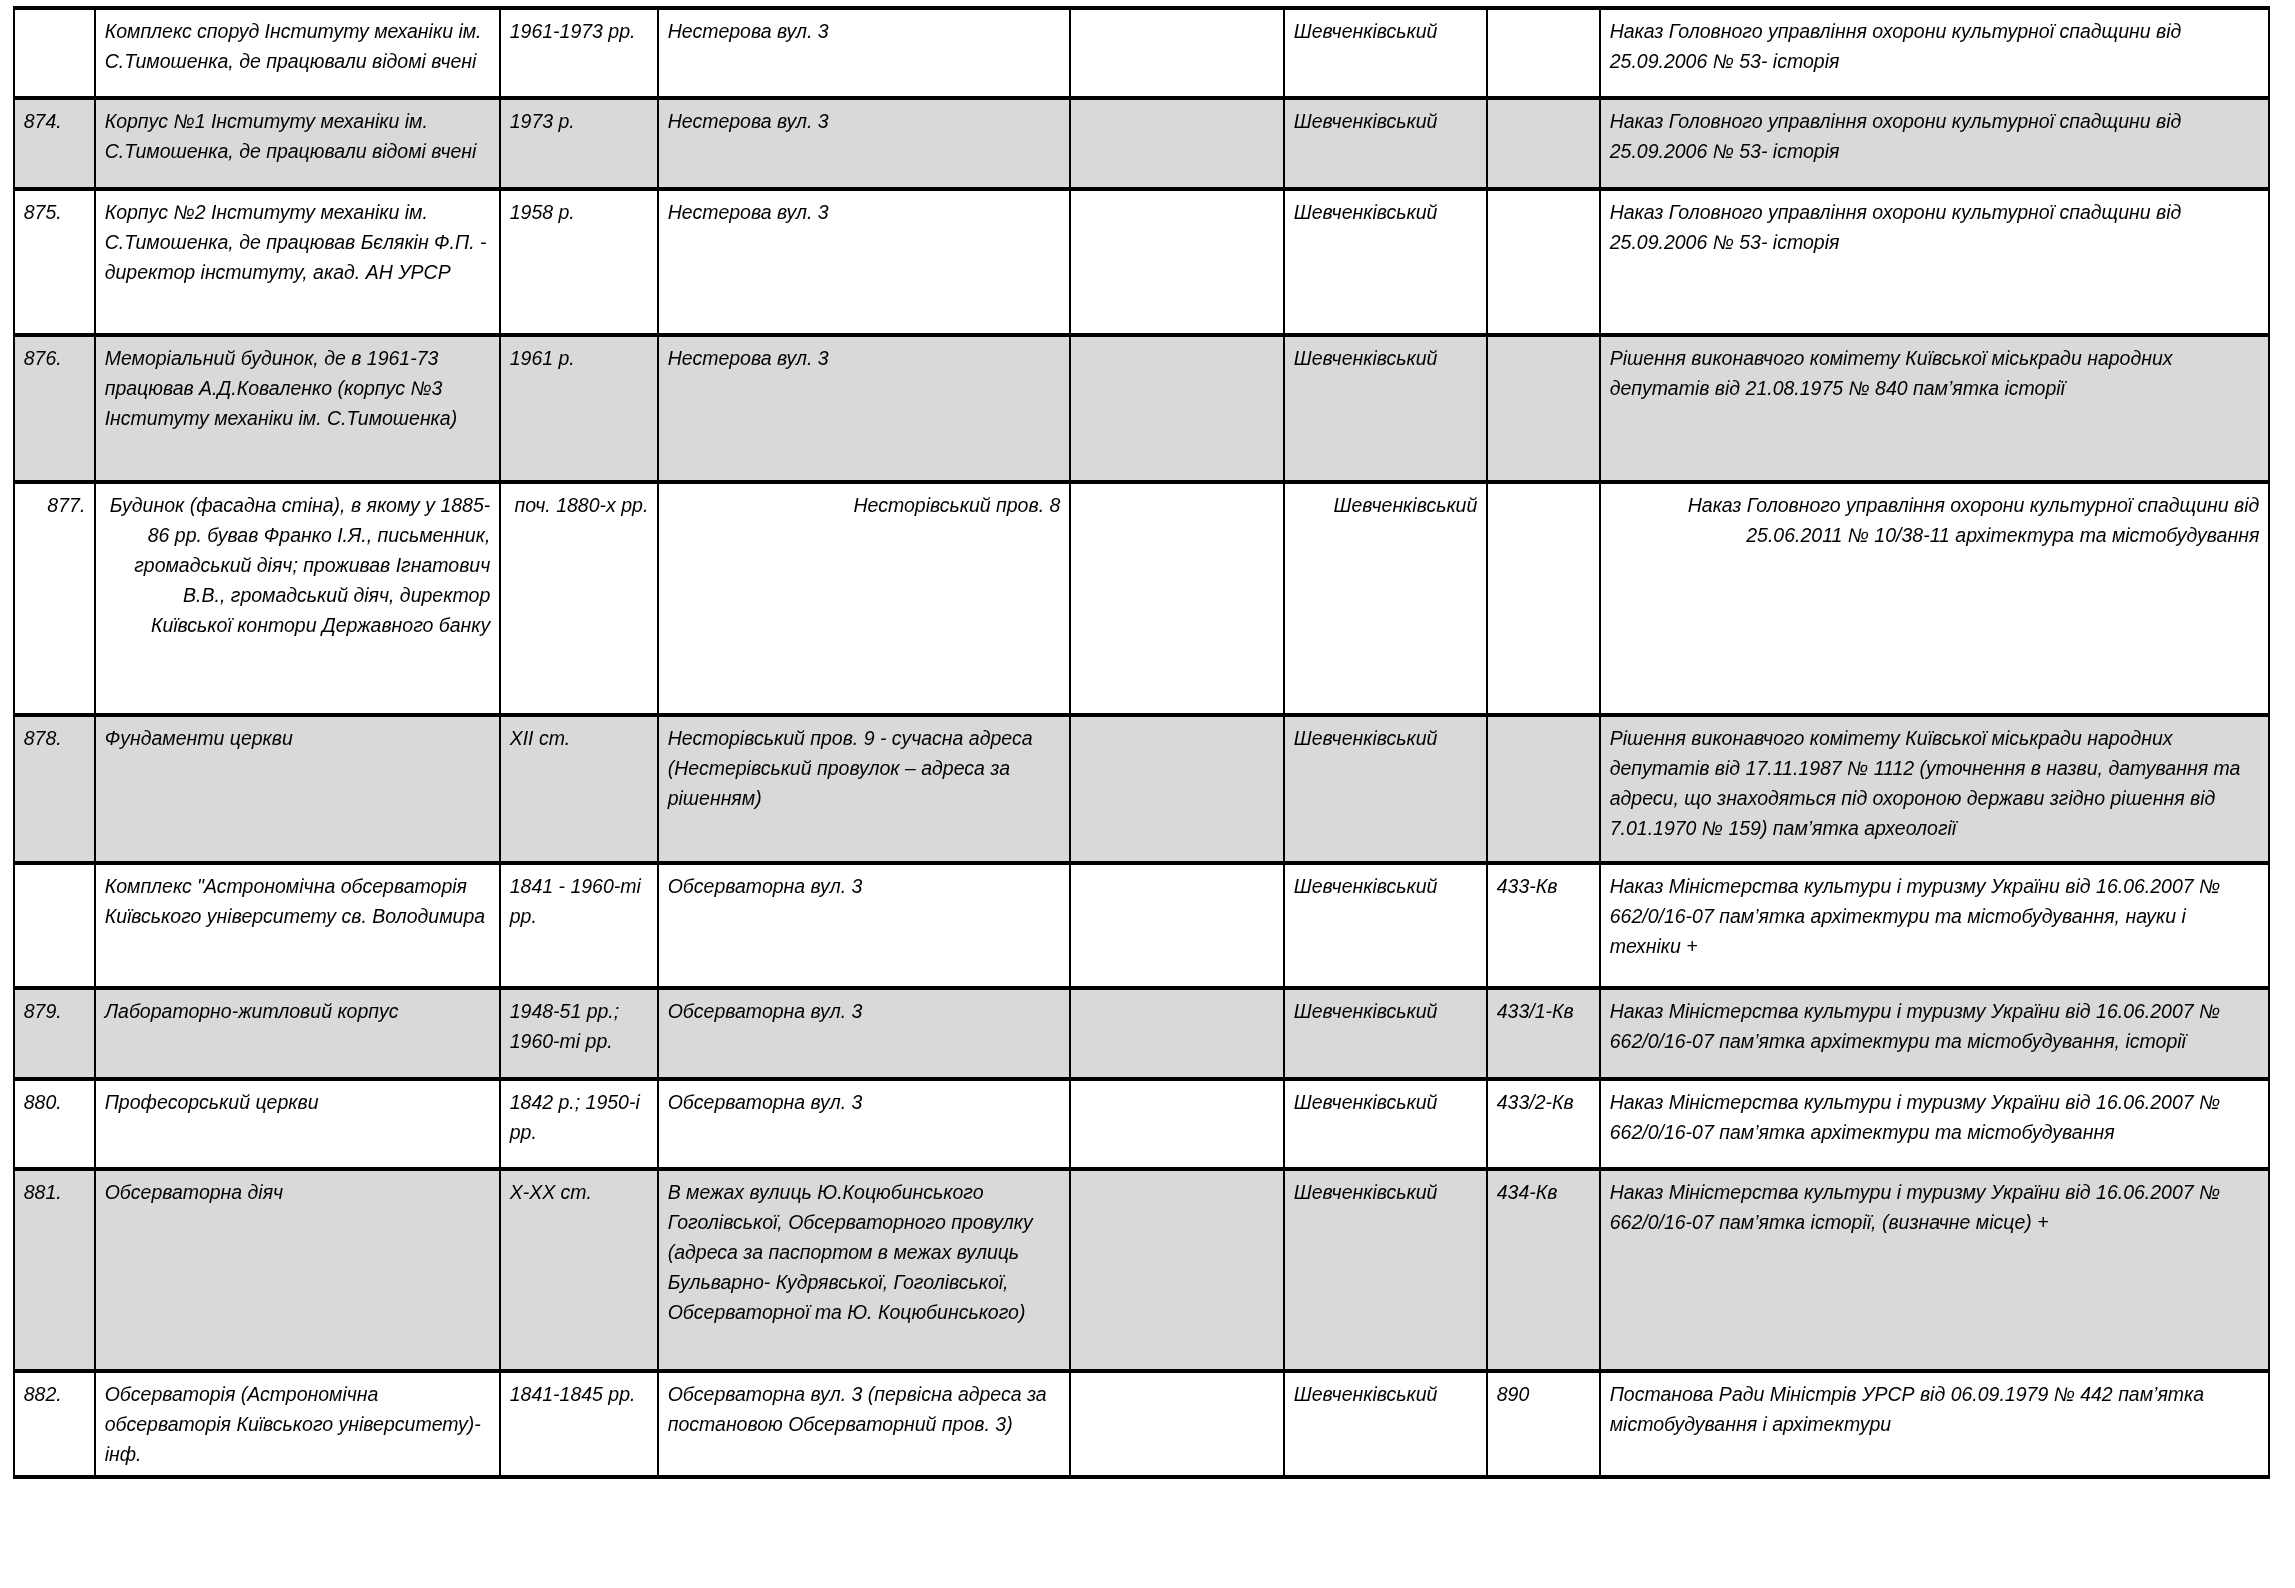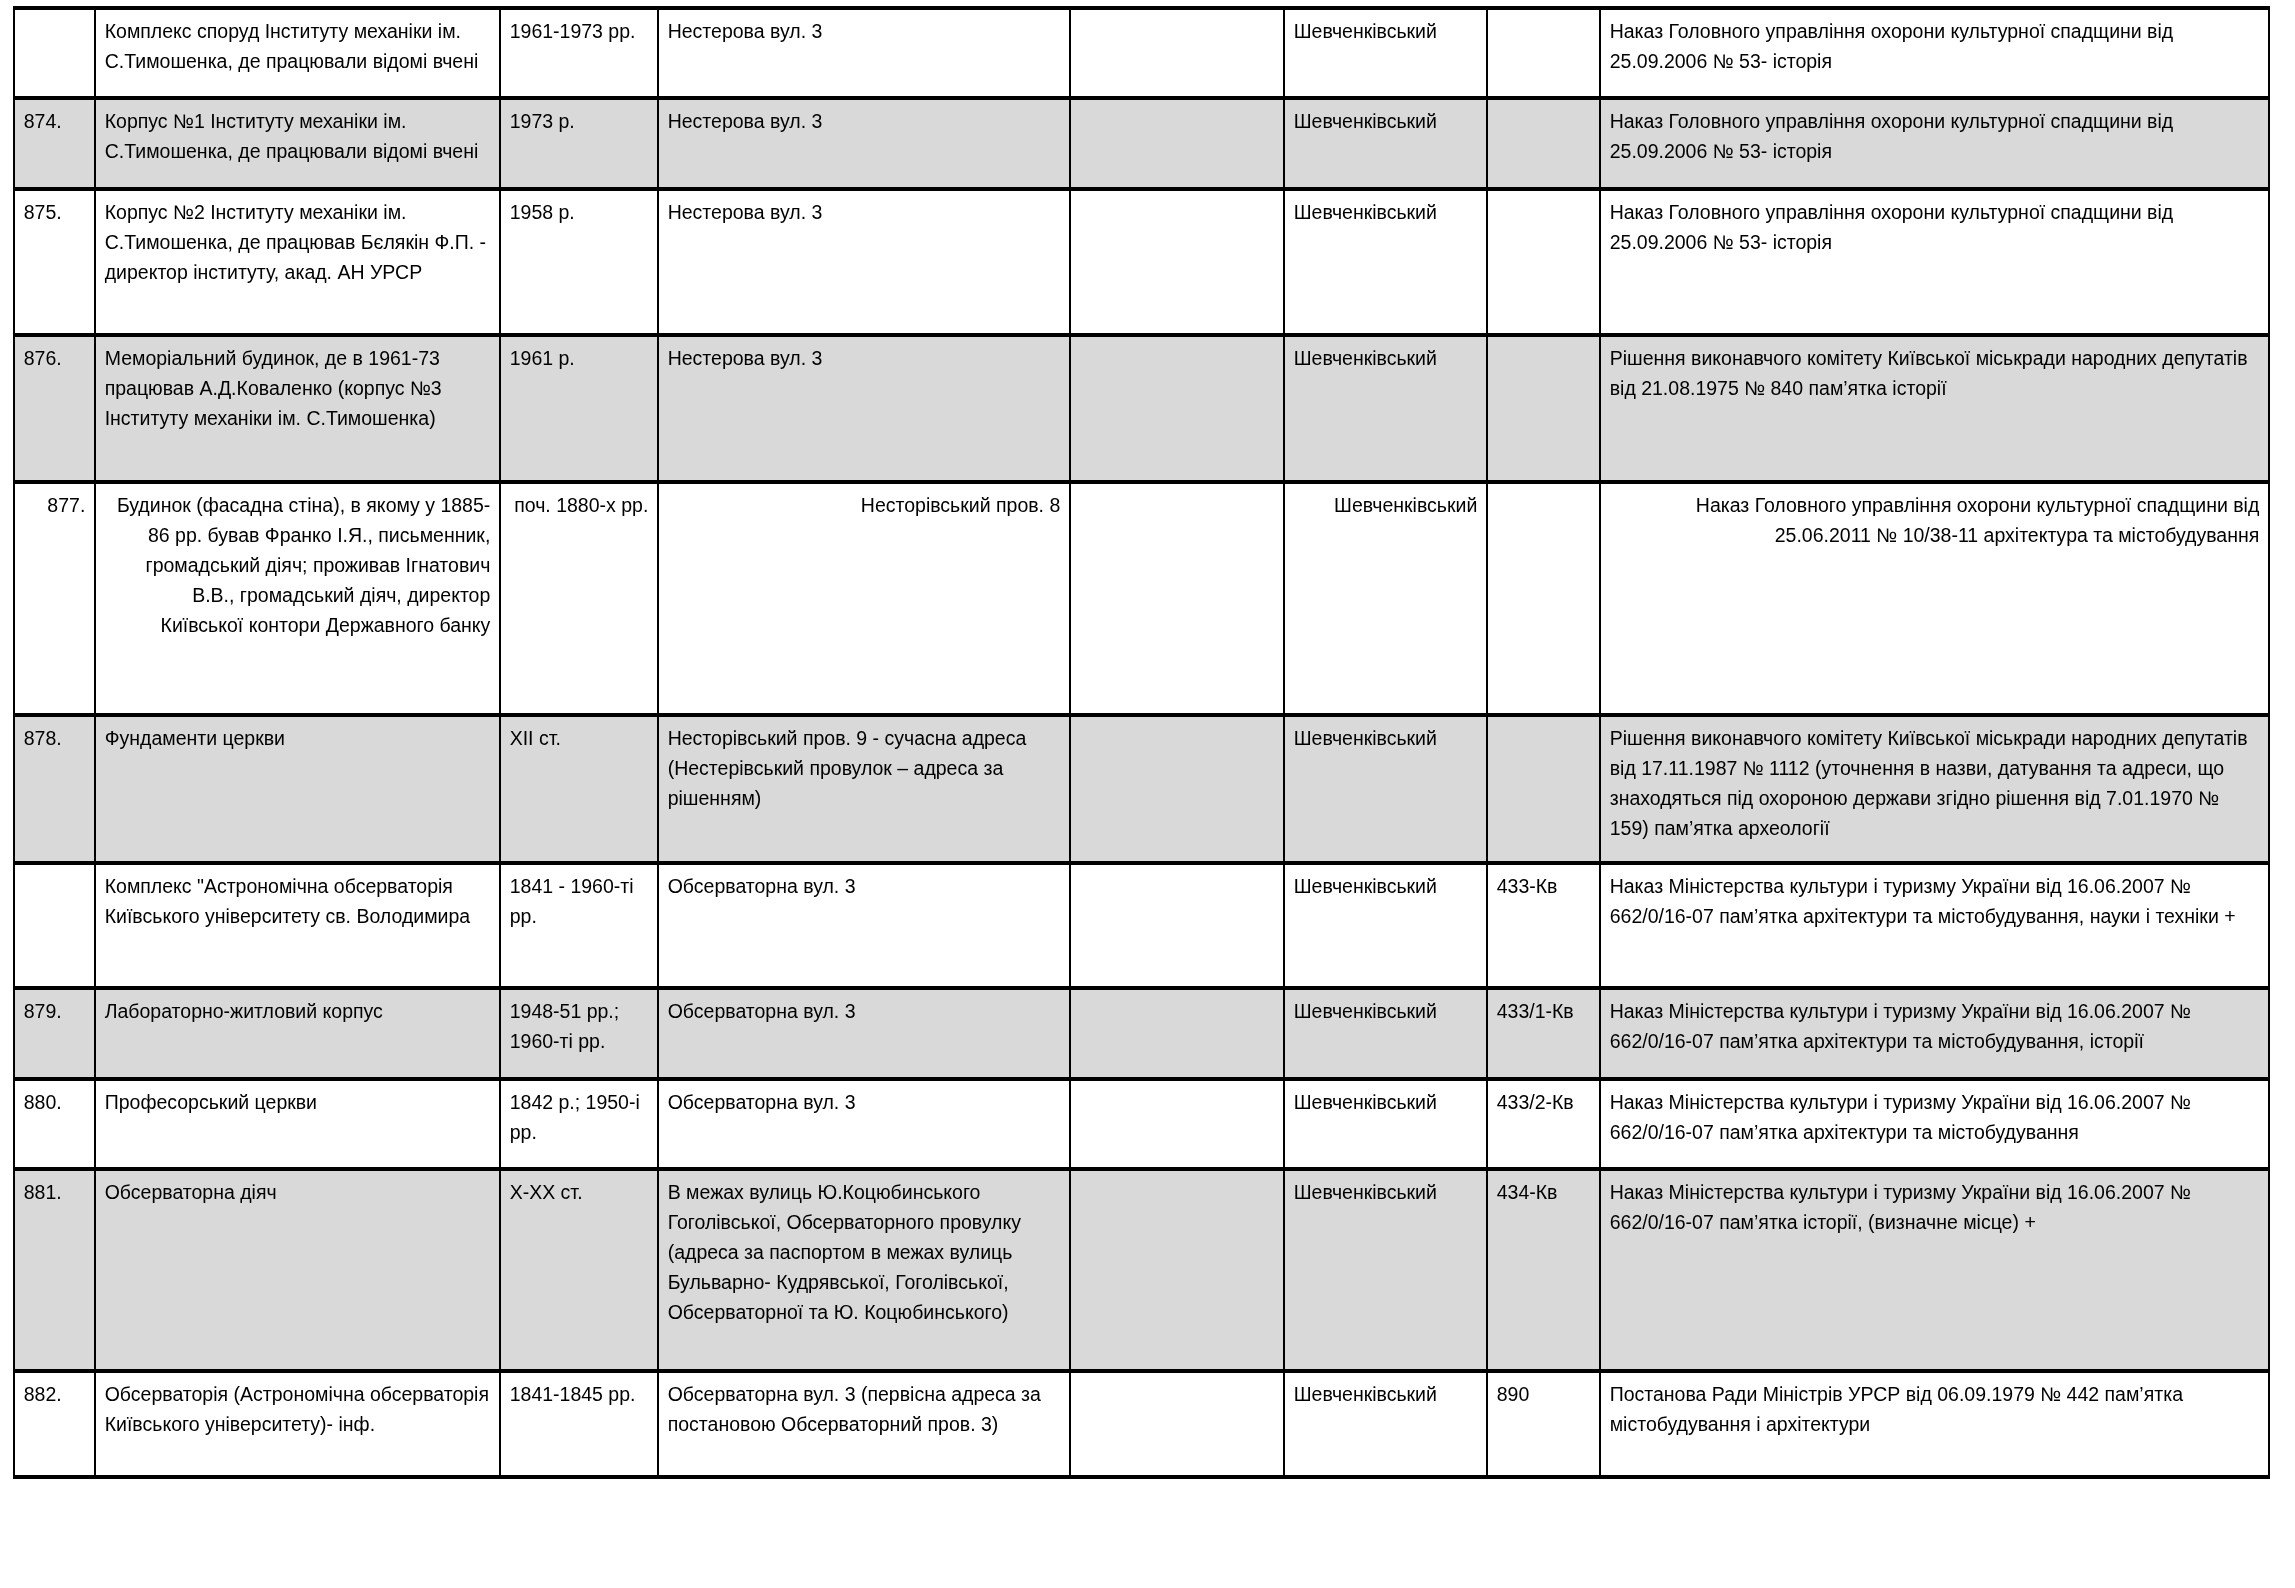--- a/index.html
+++ b/index.html
@@ -17,20 +17,21 @@
     position: relative;
     width: 2295px;
     height: 1589px;
     overflow: hidden;
   }
   table.monuments {
     border-collapse: collapse;
     table-layout: fixed;
     width: 2254px;
     margin: 5.8px 0 0 13px;
+    font-style: italic;
   }
   table.monuments td {
     border: 2.9px solid #000000;
     border-top-width: 4.3px;
     border-bottom-width: 4.3px;
     vertical-align: top;
     padding: 5.8px 8.7px 4.3px 8.7px;
     font-size: 19.5px;
     line-height: 30px;
     overflow: hidden;

